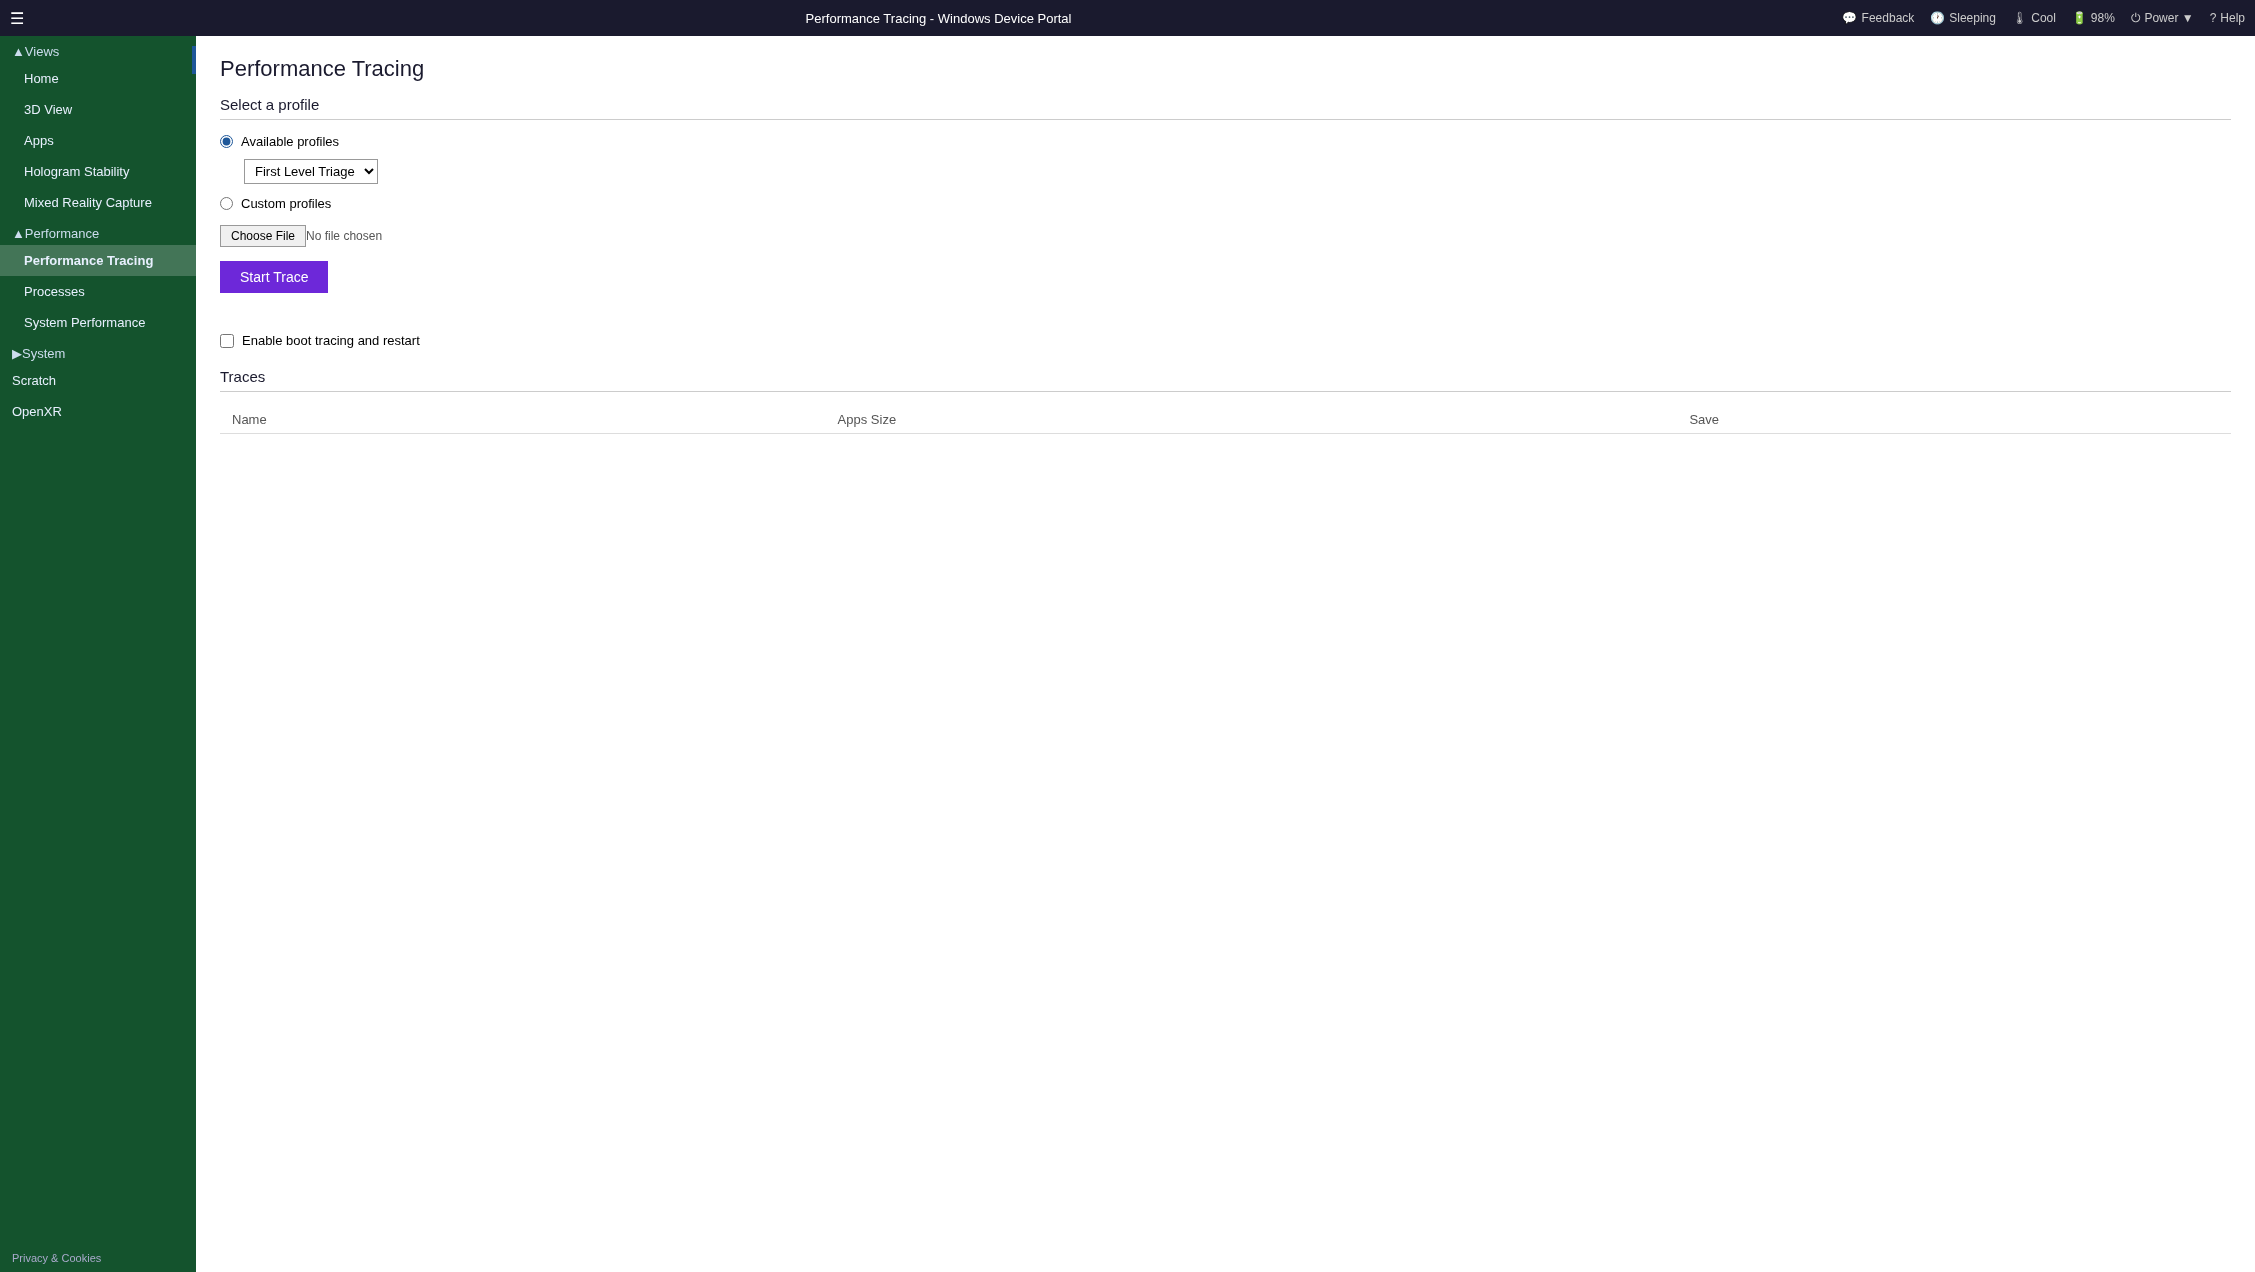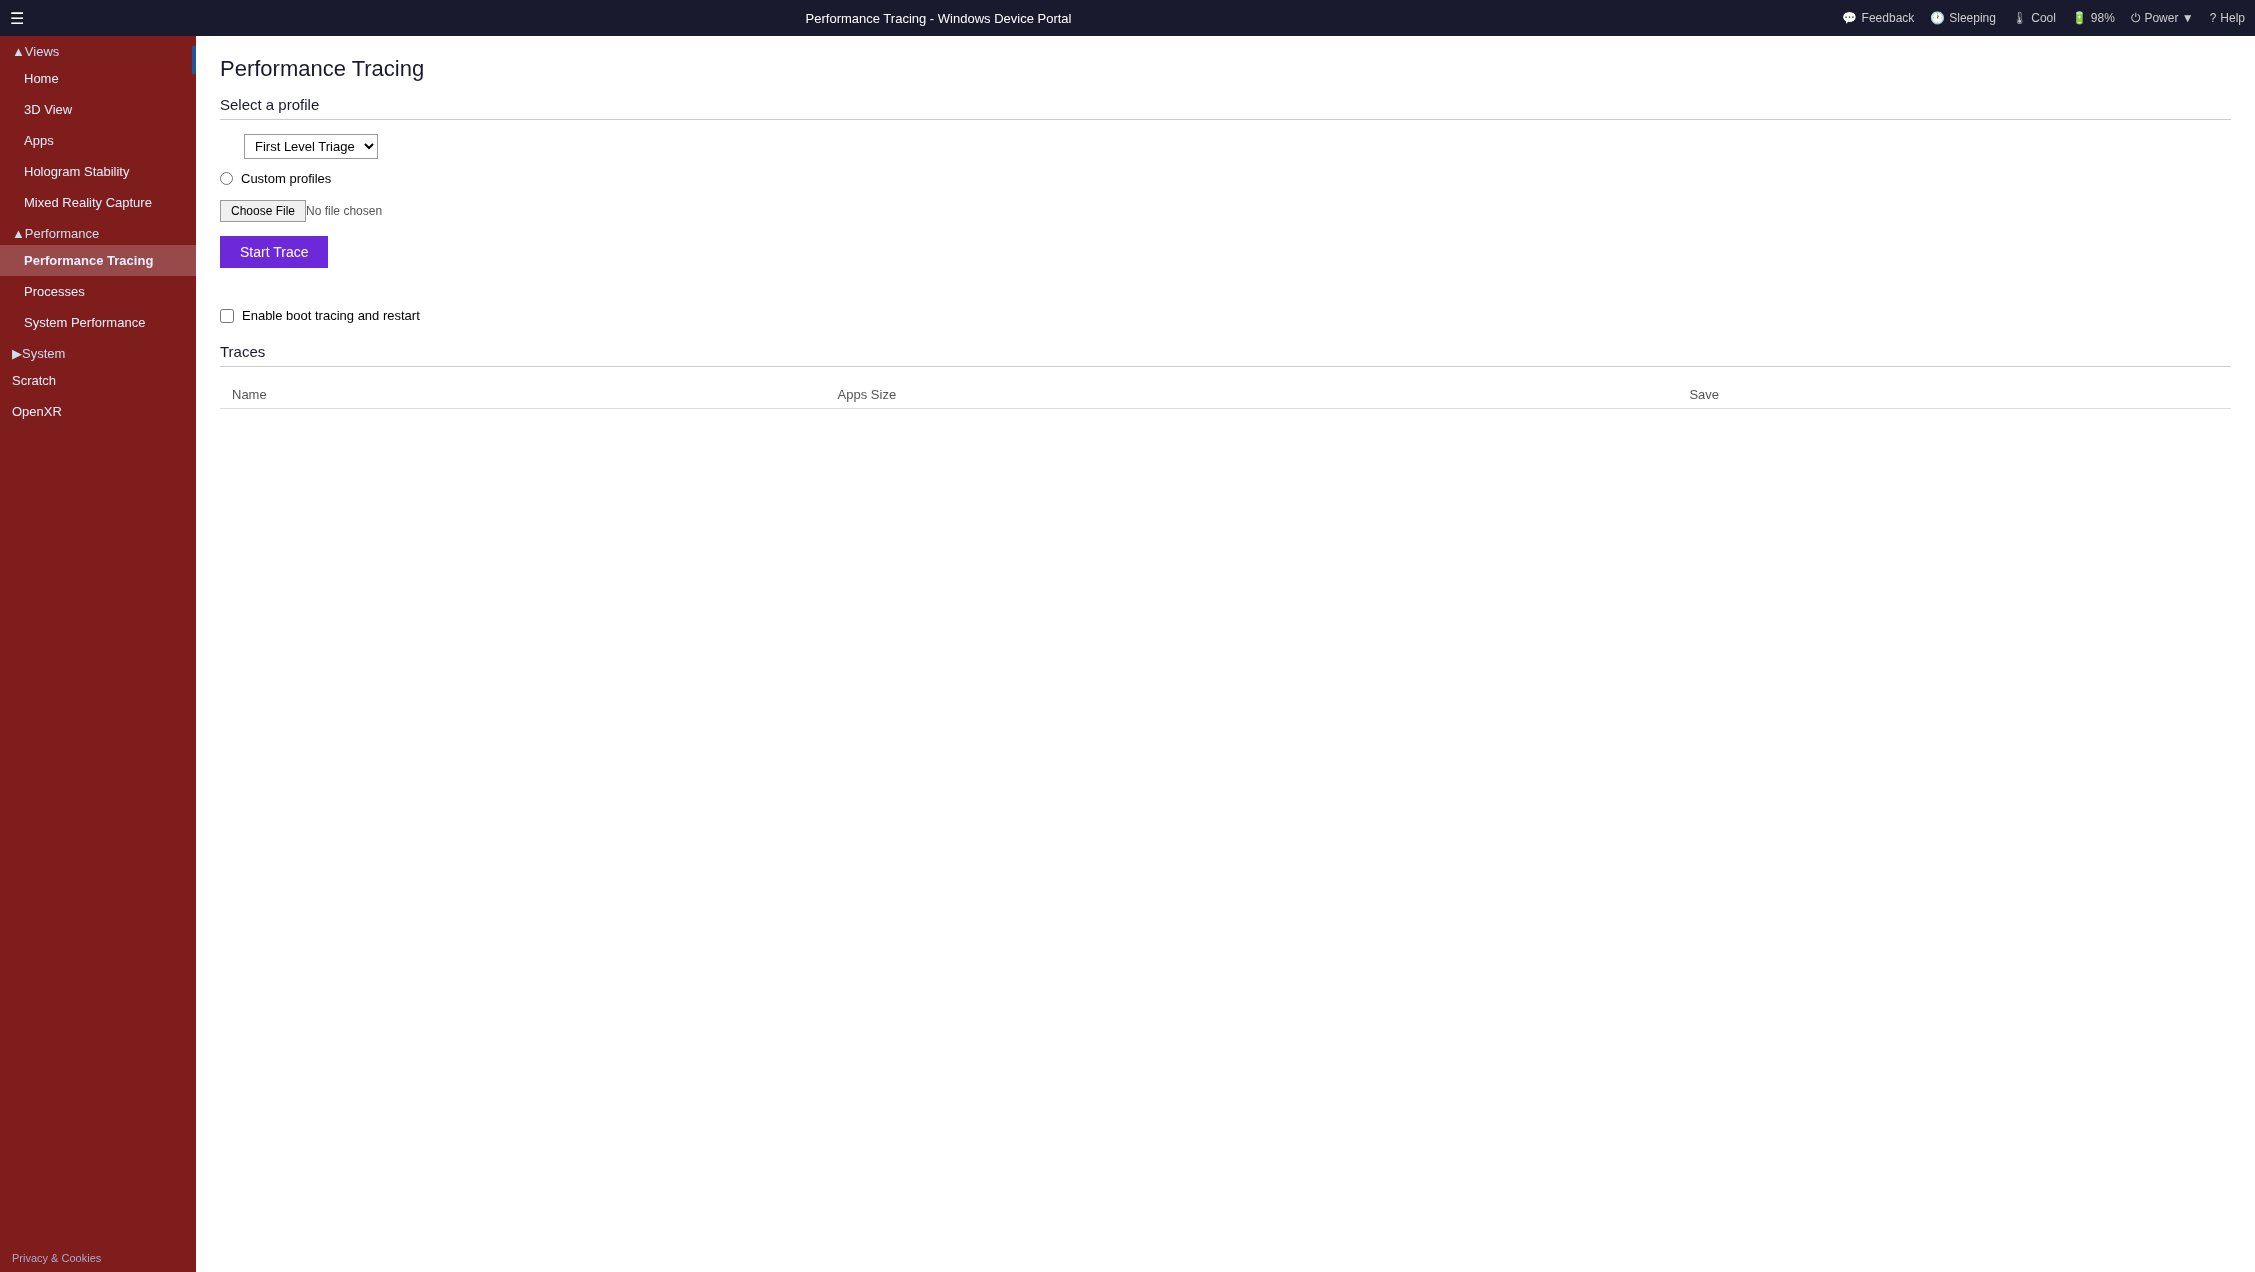--- a/index.html
+++ b/index.html
@@ -23,21 +23,21 @@
 
     
     #main-layout {
       display: flex;
       flex: 1;
       overflow: hidden;
     }
 
     
     #sidebar {
-      background: #7f1d1d;
+      background: #14532d;
       color: #fff;
       width: 196px;
       flex-shrink: 0;
       display: flex;
       flex-direction: column;
       overflow-y: auto;
       position: relative;
     }
     #sidebar-toggle {
       position: absolute;
@@ -242,20 +242,24 @@
     <div id="sidebar-footer">Privacy &amp; Cookies</div>
   </div>
 
   <div id="content">
 
     <div class="page-title">Performance Tracing</div>
 
     <div class="section-block">
       <div class="section-header">Select a profile</div>
 
+      <div class="profile-row">
+        <input type="radio" name="profile-type" id="radio-available" checked="" style="">
+        <label for="radio-available">Available profiles</label>
+      </div>
 
       <div style="margin-left: 24px; margin-bottom: 12px;">
         <select style="font-size:13px; padding:3px 6px; border:1px solid #999; background:#fff;">
           <option>First Level Triage</option>
           <option>Basic</option>
           <option>Advanced</option>
         </select>
       </div>
 
       <div class="custom-row">

